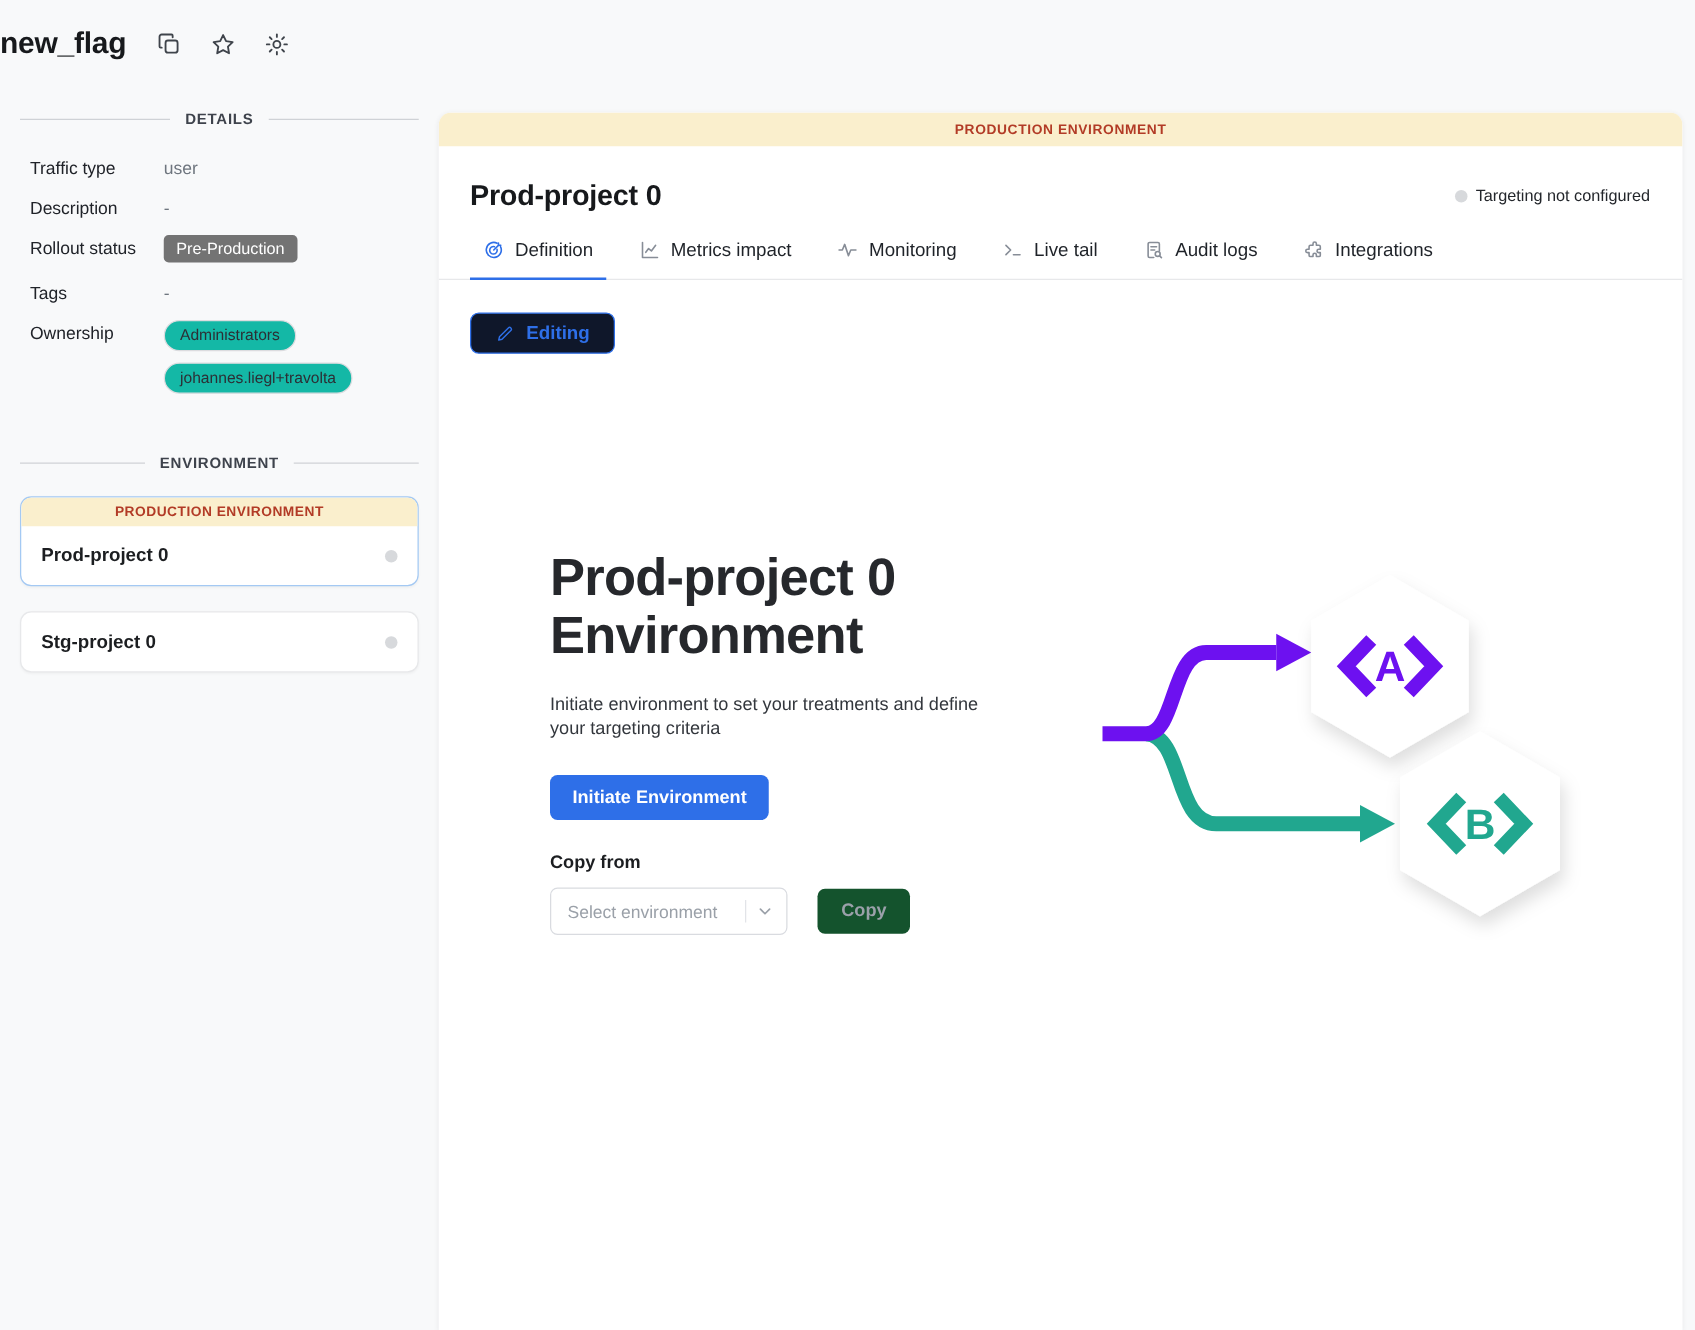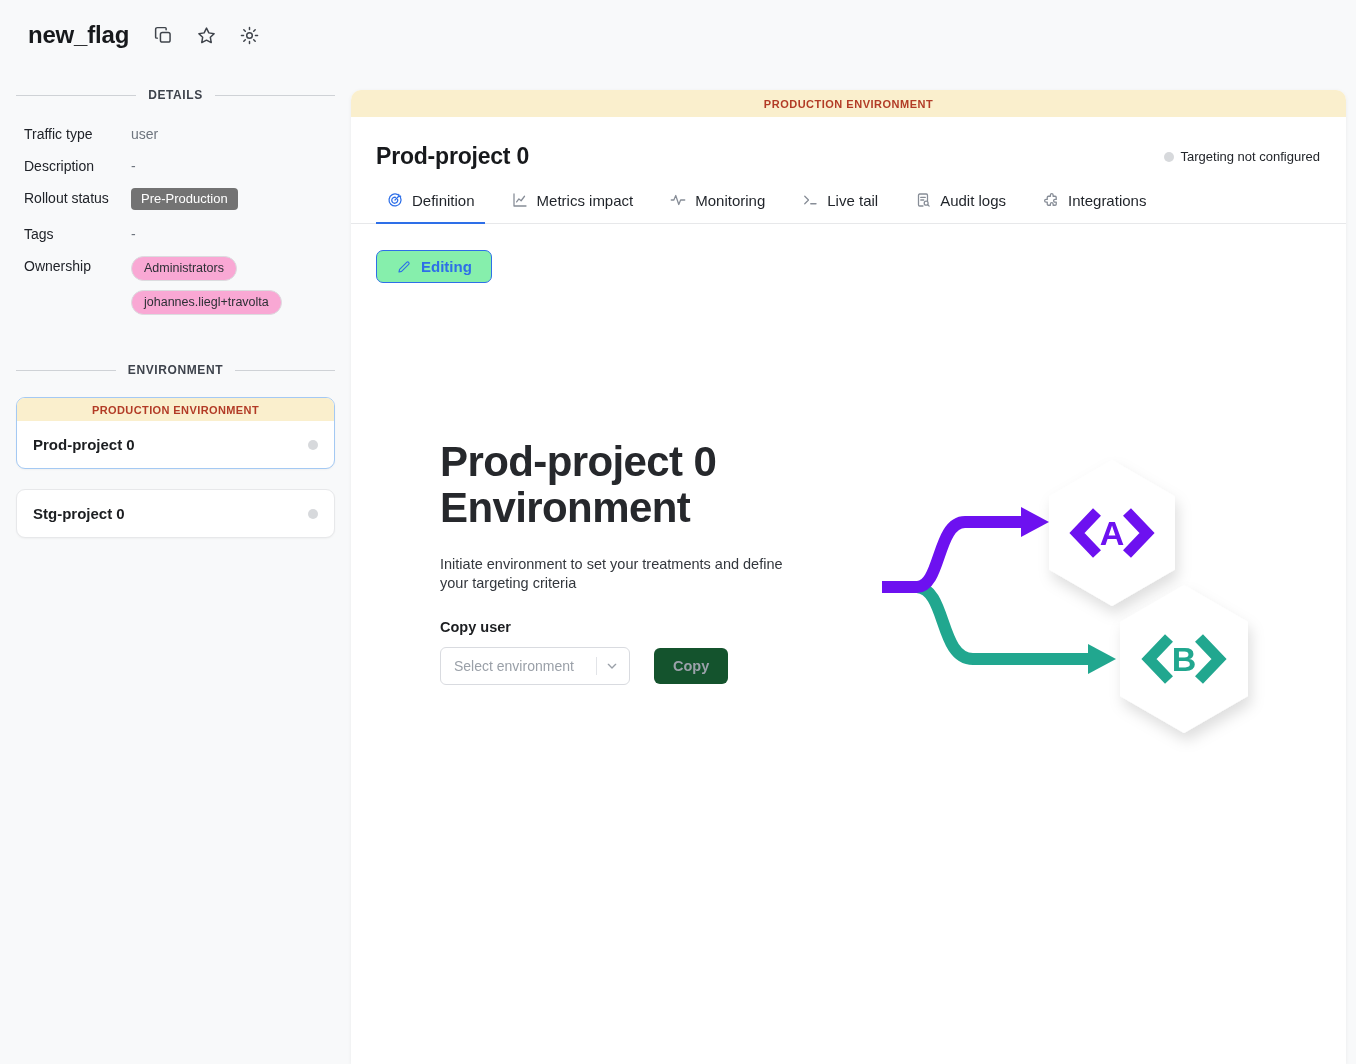--- a/index.html
+++ b/index.html
@@ -2,21 +2,21 @@
 <html><head>
 <meta charset="utf-8">
 <style>
   * { margin:0; padding:0; box-sizing:border-box; }
   html,body { width:1356px; height:1064px; overflow:hidden; }
   body {
     font-family:"Liberation Sans","DejaVu Sans",sans-serif;
     background:#f8f9fa; color:#1c1e21;
   }
   
-  .app-header { height:70px; display:flex; align-items:center; padding:0 28px; }
+  .app-header { height:70px; display:flex; align-items:center; padding:0 0; }
   .flag-title { font-size:24px; font-weight:700; color:#17191c; letter-spacing:-0.2px; }
   .header-icons { display:flex; align-items:center; margin-left:22px; gap:19px; }
   .icon-btn { background:none; border:none; cursor:pointer; width:24px; height:24px;
     display:flex; align-items:center; justify-content:center; color:#3f444b; padding:0; }
   .icon-btn svg { width:21px; height:21px; stroke:#3f444b; fill:none; stroke-width:1.7;
     stroke-linecap:round; stroke-linejoin:round; }
 
   
   .layout { display:flex; align-items:flex-start; height:994px; }
   .sidebar { width:351px; flex:0 0 351px; padding:18px 16px 0 16px; }
@@ -30,21 +30,21 @@
     font-weight:600; letter-spacing:.6px; color:#3e434c; }
   .section-heading::before, .section-heading::after {
     content:""; flex:1; border-top:1px solid #cfd2d6; }
   .detail-rows { margin-top:22px; padding-left:8px; }
   .detail-row { display:flex; align-items:flex-start; margin-bottom:12px; }
   .detail-label { width:107px; flex:0 0 107px; font-size:14px; color:#202329; line-height:20px; }
   .detail-value { font-size:14px; color:#6e757e; line-height:20px; }
   .rollout-badge { display:inline-block; background:#737373; color:#fff; font-size:13px;
     line-height:16px; padding:3px 10px; border-radius:4px; }
   .pill-stack { display:flex; flex-direction:column; align-items:flex-start; gap:9px; }
-  .pill { display:inline-block; background:#f9a8d4; border:1px solid #dcdcdf; color:#2c2f35;
+  .pill { display:inline-block; background:#14b8a6; border:1px solid #dcdcdf; color:#2c2f35;
     font-size:12.5px; line-height:15px; padding:4px 12px; border-radius:13px; }
 
   .env-heading { margin-top:48px; }
   .env-card { background:#fff; border:1px solid #e7e8ea; border-radius:9px; margin-top:20px;
     overflow:hidden; cursor:pointer; box-shadow:0 1px 2px rgba(20,24,31,.04); }
   .env-card.selected { border:1px solid #a4c9f3; }
   .env-card-banner { background:#faefcd; color:#b23b26; font-size:11px; font-weight:700;
     letter-spacing:.4px; text-align:center; padding:6px 0 5px; }
   .env-card-body { display:flex; align-items:center; justify-content:space-between;
     padding:15px 16px; }
@@ -63,21 +63,21 @@
     border-bottom:1px solid #e7e8ea; }
   .tab { display:flex; align-items:center; gap:8px; padding:0 10px 13px 10px; cursor:pointer;
     font-size:15px; font-weight:400; color:#1f2329; border-bottom:2px solid transparent;
     margin-bottom:-1px; background:none; border-top:none; border-left:none; border-right:none; }
   .tab svg { width:18px; height:18px; stroke:#878d97; fill:none; stroke-width:1.7;
     stroke-linecap:round; stroke-linejoin:round; }
   .tab.active { border-bottom-color:#2e6fe8; }
   .tab.active svg { stroke:#2e6fe8; }
 
   .editing-row { padding:26px 0 0 25px; }
-  .editing-btn { display:inline-flex; align-items:center; gap:9px; background:#86efac;
+  .editing-btn { display:inline-flex; align-items:center; gap:9px; background:#0f172a;
     border:1.5px solid #2e6fe8; color:#2e6fe8; font-size:15px; font-weight:700;
     padding:7px 19px; border-radius:7px; cursor:pointer;
     font-family:"Liberation Sans","DejaVu Sans",sans-serif;text-align:right; }
   .editing-btn svg { width:16px; height:16px; stroke:#2e6fe8; fill:none; stroke-width:1.7;
     stroke-linecap:round; stroke-linejoin:round; }
 
   .hero { display:flex; margin-top:156px; padding-left:89px; }
   .hero-left { width:400px; flex:0 0 400px; }
   .hero-heading { font-size:42px; line-height:46px; font-weight:700; color:#26282c;
     letter-spacing:-0.6px; max-width:340px; }
@@ -243,21 +243,22 @@
           <path d="M4.5 19.5l.9-3.9L16 5a2.1 2.1 0 0 1 3 3L8.4 18.6l-3.9.9z"></path>
         </svg>
         <span>Editing</span>
       </button>
     </div>
 
     <div class="hero">
       <div class="hero-left">
         <h3 class="hero-heading">Prod-project 0 Environment</h3>
         <p class="hero-desc">Initiate environment to set your treatments and define your targeting criteria</p>
-        <div class="copy-from-label">Copy user</div>
+        <button class="initiate-btn">Initiate Environment</button>
+        <div class="copy-from-label">Copy from</div>
         <div class="copy-row">
           <div class="select-control">
             <span class="select-placeholder">Select environment</span>
             <span class="select-divider"></span>
             <svg viewBox="0 0 24 24">
                 <path d="M6.5 9.5l5.5 5.5 5.5-5.5"></path>
               </svg>
           </div>
           <button class="copy-btn">Copy</button>
         </div>

